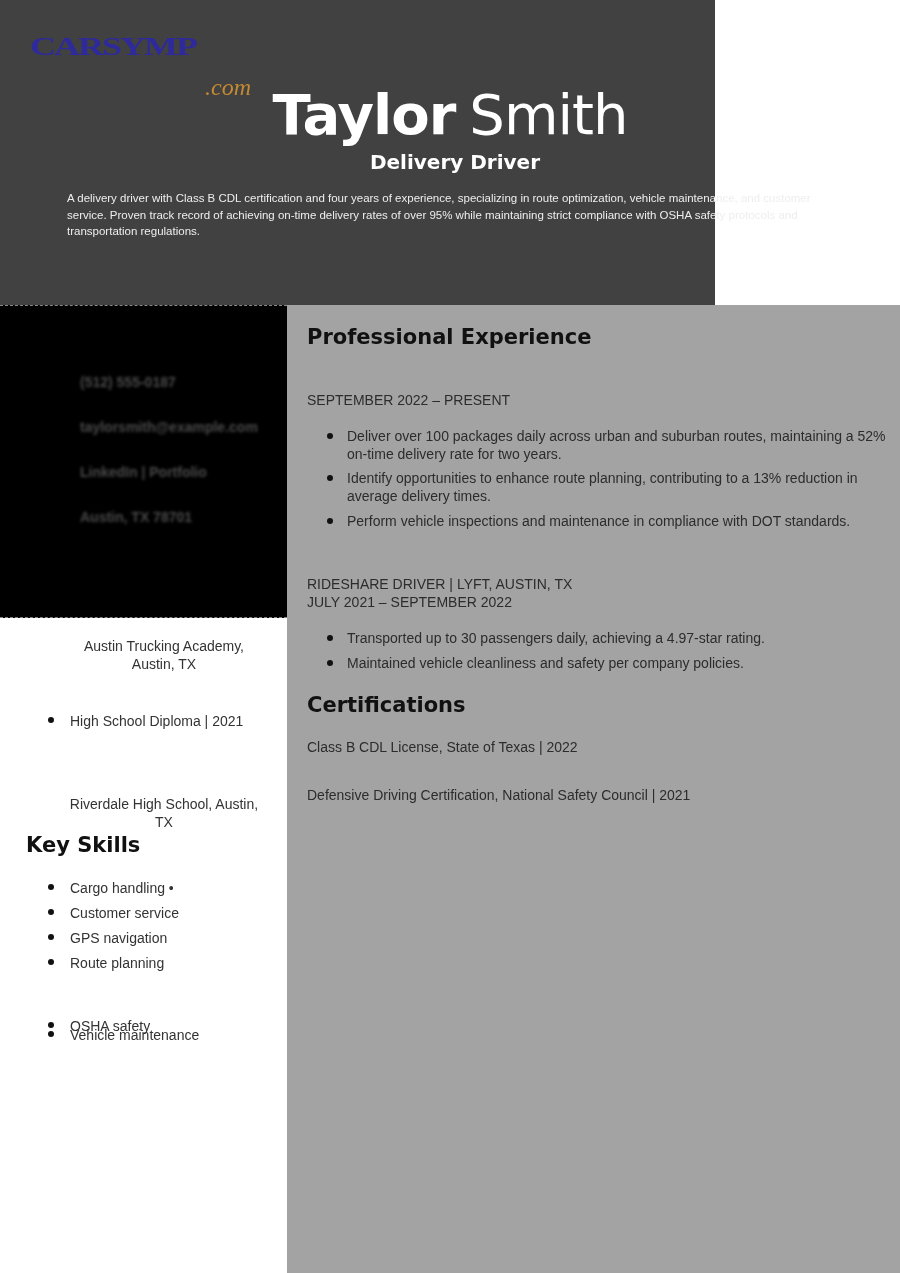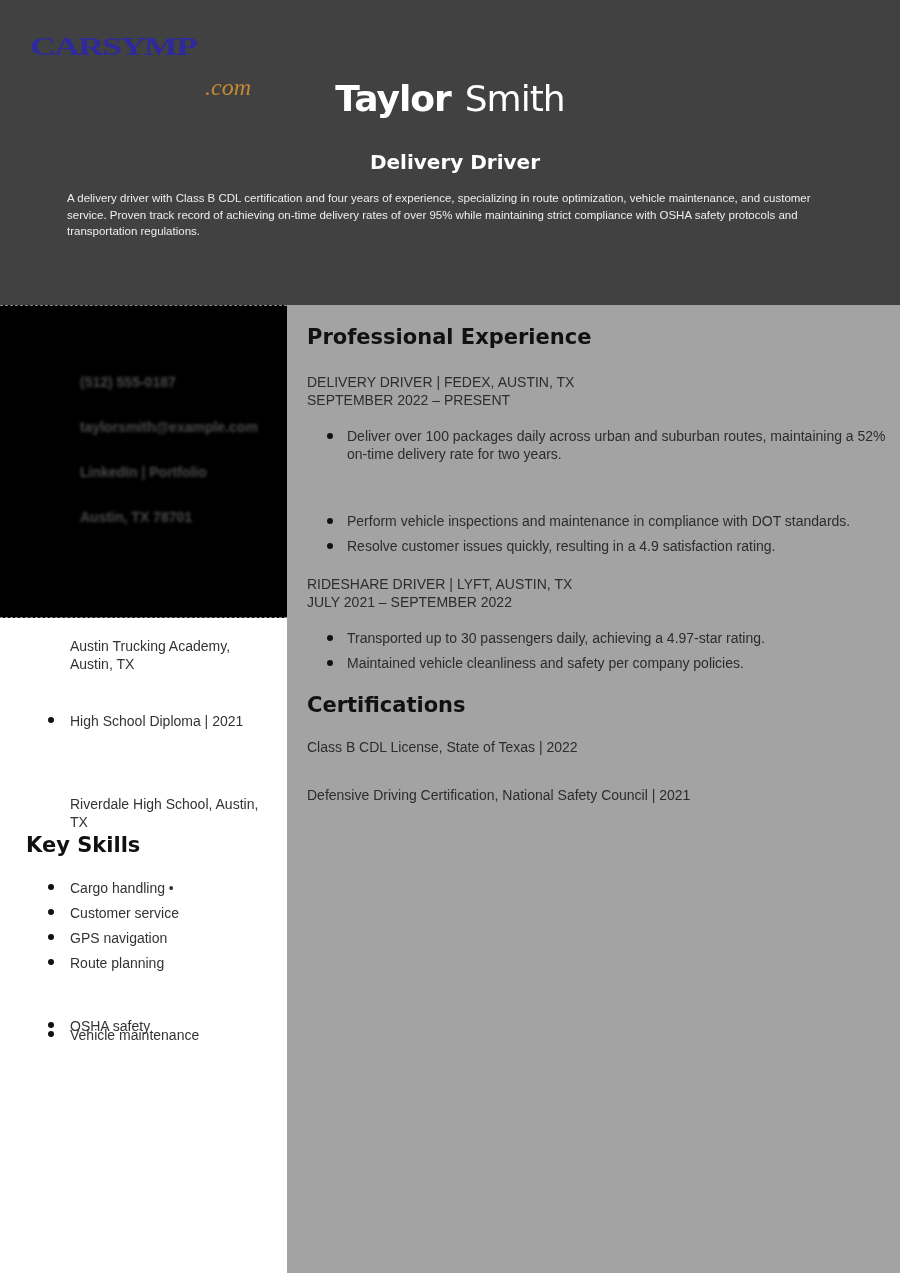--- a/index.html
+++ b/index.html
@@ -1,34 +1,34 @@
 <!DOCTYPE html>
 <html><head>
 <meta charset="utf-8">
 <style>
   * { box-sizing: border-box; margin: 0; padding: 0; }
   html, body { width: 900px; height: 1273px; background: #ffffff; overflow: hidden; }
   body { position: relative; font-family: "Liberation Sans", sans-serif; color: #222; }
 
-  .header { position: absolute; left: 0; top: 0; width: 900px; height: 305px; background: #414141; }
+  .header { position: absolute; left: 0; top: 0; width: 715px; height: 305px; background: #414141; }
   .logo { position: absolute; left: 30px; top: 32px; width: 250px; height: 50px; }
   .logo-main { position: absolute; left: 0; top: 0; font-family: "Liberation Serif", serif; font-weight: bold; font-size: 36px; letter-spacing: -2px; color: #2e2a9b; transform: scaleY(0.72); transform-origin: top left; line-height: 40px; }
   .logo-sub { position: absolute; left: 175px; top: 22px; font-family: "Liberation Serif", serif; font-style: italic; font-size: 24px; color: #c48a32; margin-top: 20px; }
 
-  .name { position: absolute; left: 0; width: 900px; top: 64px; text-align: center; font-family: "DejaVu Sans", sans-serif; font-size: 36px; color: #ffffff; line-height: 70px; letter-spacing: -1px; }
+  .name { position: absolute; left: 0; width: 900px; top: 80px; text-align: center; font-family: "DejaVu Sans", sans-serif; font-size: 56px; color: #ffffff; line-height: 70px; letter-spacing: -1px; }
   .name .first { font-weight: bold; margin-right: 14px; }
   .name .last { font-weight: normal; }
   .job-title { position: absolute; left: 0; width: 910px; top: 150px; text-align: center; font-family: "DejaVu Sans", sans-serif; font-weight: bold; font-size: 20px; color: #ffffff; }
   .summary { position: absolute; left: 67px; top: 190px; width: 780px; font-size: 11.5px; line-height: 16.5px; color: #eeeeee; }
 
   .contact-box { position: absolute; left: 0; top: 305px; width: 287px; height: 313px; background: #000000; border-top: 1px dashed #888; border-bottom: 1px dashed #888; }
   .contact-item { position: absolute; left: 80px; font-size: 14px; font-weight: bold; color: #4a4a4a; filter: blur(1.6px); white-space: nowrap; }
 
   .left-col { position: absolute; left: 0; top: 618px; width: 287px; }
-  .edu-sub { position: absolute; left: 70px; width: 200px; font-size: 14px; line-height: 17.5px; color: #333; }
+  .edu-sub { position: absolute; left: 64px; width: 200px; font-size: 14px; line-height: 17.5px; color: #333; text-align: center; }
   .bullet-row { position: absolute; left: 48px; font-size: 14px; color: #333; white-space: nowrap; }
   .bullet-row .dot { display: inline-block; width: 6px; height: 6px; border-radius: 50%; background: #111; margin-right: 16px; vertical-align: middle; position: relative; top: -2px; }
   .section-h-left { position: absolute; left: 26px; font-family: "DejaVu Sans", sans-serif; font-weight: bold; font-size: 21px; color: #111; }
 
   .right-col { position: absolute; left: 287px; top: 305px; width: 613px; height: 968px; background: #a3a3a3; }
   .section-h { position: absolute; left: 20px; font-family: "DejaVu Sans", sans-serif; font-weight: bold; font-size: 21px; color: #111; }
   .job-line { position: absolute; left: 20px; font-size: 14px; line-height: 18px; color: #2c2c2c; text-transform: uppercase; white-space: nowrap; }
   .r-bullet { position: absolute; left: 40px; width: 560px; font-size: 14px; line-height: 18px; color: #2c2c2c; }
   .r-bullet .dot { position: absolute; left: 0; top: 6px; width: 6px; height: 6px; border-radius: 50%; background: #111; }
   .r-bullet .txt { display: block; margin-left: 20px; }
@@ -68,34 +68,33 @@
   <div class="bullet-row" style="top:287px;"><span class="dot"></span><span>Customer service</span></div>
   <div class="bullet-row" style="top:312px;"><span class="dot"></span><span>GPS navigation</span></div>
   <div class="bullet-row" style="top:337px;"><span class="dot"></span><span>Route planning</span></div>
   <div class="bullet-row" style="top:380px;margin-top:20px;"><span class="dot"></span><span>OSHA safety</span></div>
   <div class="bullet-row" style="top:409px;"><span class="dot"></span><span>Vehicle maintenance</span></div>
 </div>
 
 <div class="right-col">
   <div class="section-h" style="top:20px;">Professional Experience</div>
 
-  <div class="job-line" style="top:68px;">Delivery Driver |  FedEx, Austin, TX</div>
   <div class="job-line" style="top:86px;">September 2022 – Present</div>
 
   <div class="r-bullet" style="top:122px;">
       <span class="dot"></span>
       <span class="txt">Deliver over 100 packages daily across urban and suburban routes, maintaining a 52% on-time delivery rate for two years.</span>
     </div>
+  <div class="r-bullet" style="top:164px;">
+      <span class="dot"></span>
+      <span class="txt">Identify opportunities to enhance route planning, contributing to a 13% reduction in average delivery times.</span>
+    </div>
   <div class="r-bullet" style="top:207px;">
       <span class="dot"></span>
       <span class="txt">Perform vehicle inspections and maintenance in compliance with DOT standards.</span>
-    </div>
-  <div class="r-bullet" style="top:232px;">
-      <span class="dot"></span>
-      <span class="txt">Resolve customer issues quickly, resulting in a 4.9 satisfaction rating.</span>
     </div>
 
   <div class="job-line" style="top:270px;">Rideshare Driver | Lyft, Austin, TX</div>
   <div class="job-line" style="top:288px;">July 2021 – September 2022</div>
 
   <div class="r-bullet" style="top:324px;">
       <span class="dot"></span>
       <span class="txt">Transported up to 30 passengers daily, achieving a 4.97-star rating.</span>
     </div>
   <div class="r-bullet" style="top:349px;">

